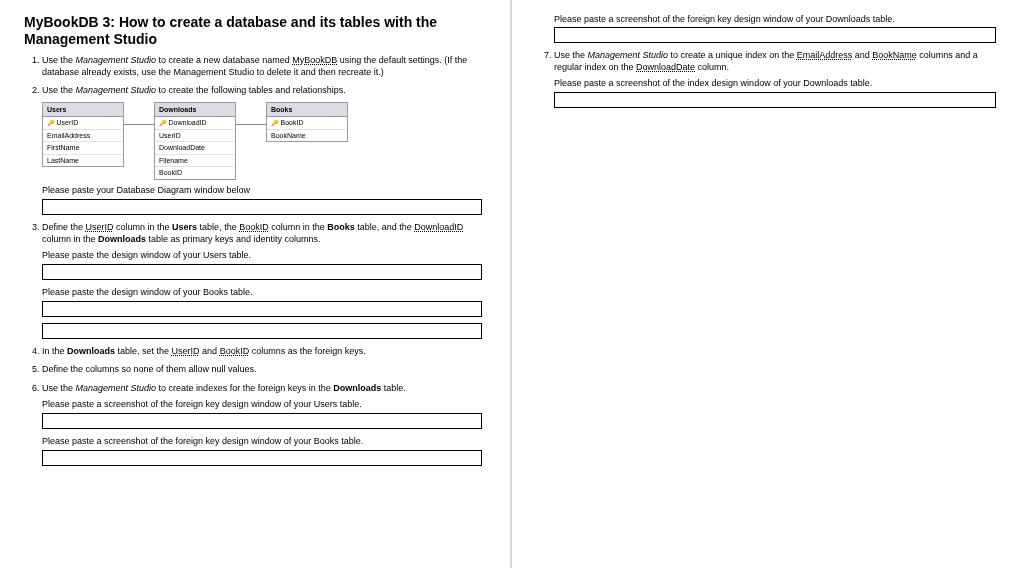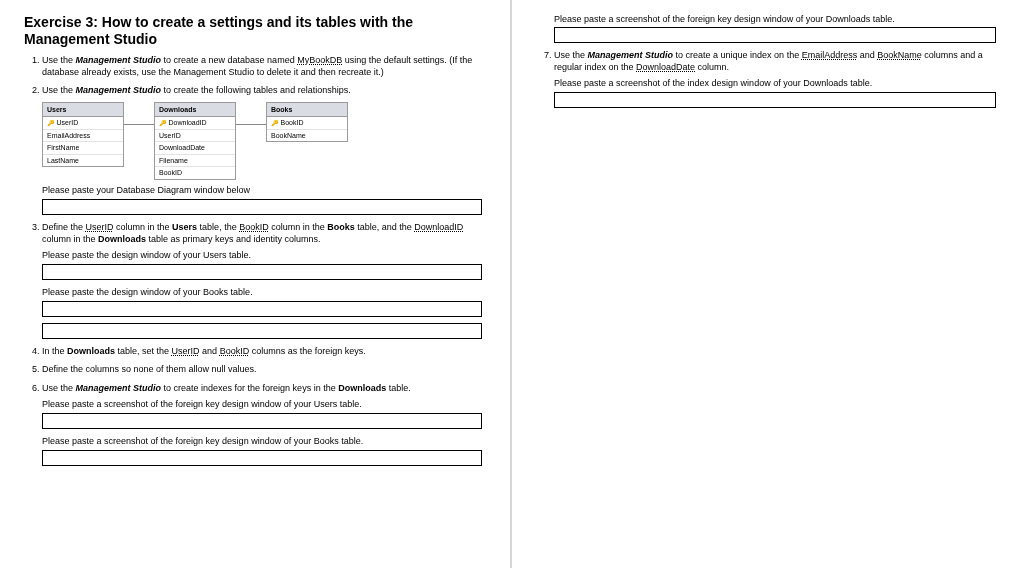--- a/index.html
+++ b/index.html
@@ -15,21 +15,21 @@
   }
   .page {
     width: 512px;
     padding: 14px 28px 14px 24px;
     position: relative;
   }
   .page-left { border-right: 2px solid #d6d6d6; }
   h2 { font-size: 14px; font-weight: 700; margin-bottom: 6px; line-height: 1.2; }
   ol { list-style: decimal; padding-left: 18px; }
   ol > li { margin-bottom: 6px; line-height: 1.35; }
-  .bi { font-weight: 700; font-style: italic; text-align: center; }
+  .bi { font-weight: 400; font-style: italic; text-align: center; }
   .b { font-weight: 700; }
   .dotted { text-decoration: underline dotted; text-underline-offset: 1px; }
   .sub { margin-top: 4px; font-weight: 400; font-size: 9px; }
   .pastebox {
     border: 1px solid #000;
     height: 16px;
     margin: 3px 0 6px 0;
     background: #fff;
   }
   
@@ -65,21 +65,21 @@
   .connector {
     position: absolute;
     border-top: 1px solid #888;
     height: 0;
   }
 </style>
 </head>
 <body>
 
 <div class="page page-left">
-  <h2>Exercise 3: How to create a settings and its tables with the Management Studio</h2>
+  <h2>MyBookDB 3: How to create a database and its tables with the Management Studio</h2>
 
   <ol>
 
     <li>
       <span>Use the </span><span class="bi">Management Studio</span><span> to create a new database named </span><span class="dotted">MyBookDB</span><span> using the default settings. (If the database already exists, use the Management Studio to delete it and then recreate it.)</span>
     </li>
 
     <li>
       <span>Use the </span><span class="bi">Management Studio</span><span> to create the following tables and relationships.</span>
 

